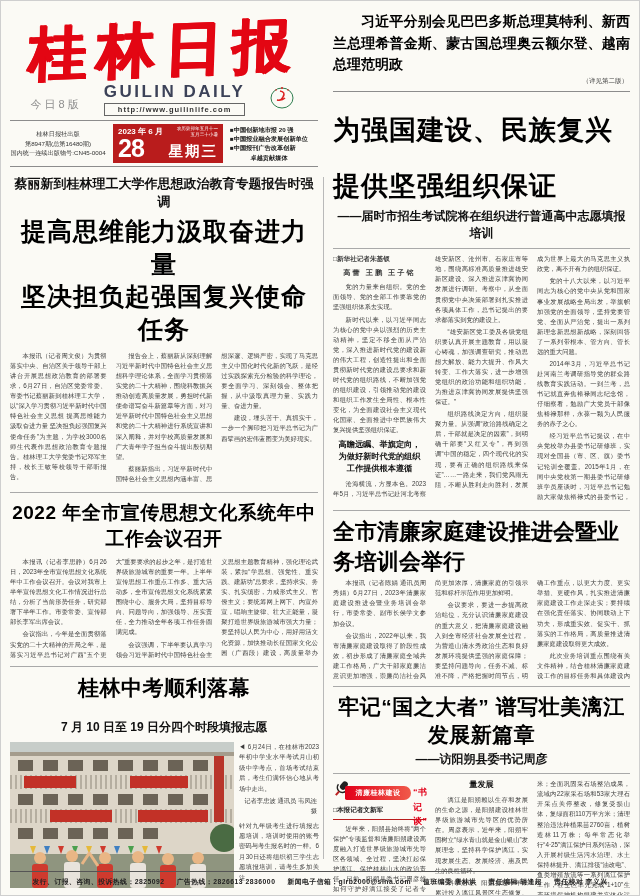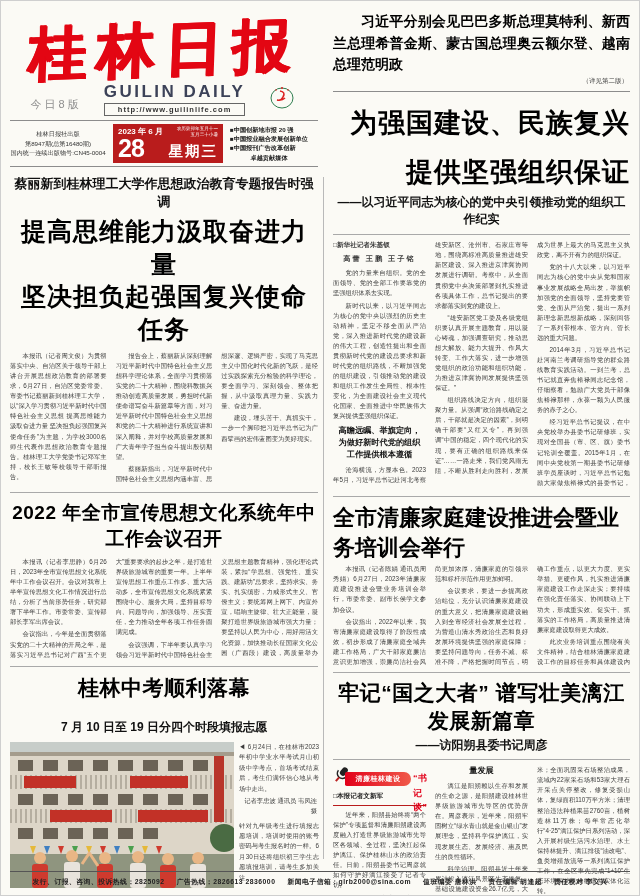--- a/index.html
+++ b/index.html
@@ -51,21 +51,21 @@
   .zk-sub{font-size:12px;font-weight:bold;text-align:center;margin:3px 0 6px;color:#111;}
   .photo-row{display:flex;gap:5px;}
   .photo-right{width:80px;flex:none;font-size:6.3px;line-height:1.65;text-align:justify;color:#3c3c3c;}
   .credit{text-align:right;margin:2px 2px 4px 0;color:#3c3c3c;}
 
   
   .brief-head{font-size:14px;font-weight:900;line-height:1.55;text-align:justify;
               text-indent:2em;margin:4px 0 0;color:#000;}
   .brief-note{font-size:6.5px;text-align:right;color:#444;margin:1px 2px 3px 0;}
   .brief{border-bottom:1px solid #8c8c8c;padding-bottom:2px;}
-  .lead-h{font-size:27px;font-weight:900;text-align:right;line-height:1.3;letter-spacing:1px;color:#000;margin-top:14px;}
+  .lead-h{font-size:27px;font-weight:900;text-align:left;line-height:1.3;letter-spacing:1px;color:#000;margin-top:21px;}
   .lead-sub{font-size:12px;font-weight:bold;text-align:center;margin:4px 0 5px;color:#111;
             border-bottom:1px solid #a9a9a9;padding-bottom:6px;}
   .lead-by1{font-size:6.6px;font-weight:bold;text-indent:0 !important;margin-bottom:2px !important;}
   .lead-by2{font-size:7.2px;font-weight:bold;text-align:center;text-indent:0 !important;
             letter-spacing:2px;margin-bottom:4px !important;}
   .ql-head{font-size:22px;font-weight:900;text-align:left;margin:6px 0 1px;color:#000;}
   .lj-head{font-size:21px;font-weight:900;text-align:center;margin:6px 0 2px;color:#000;letter-spacing:0.5px;}
   .lj-sub{font-size:12px;font-weight:bold;text-align:center;margin:2px 0 5px;color:#111;
           border-bottom:1px solid #a9a9a9;padding-bottom:5px;}
 
@@ -253,21 +253,21 @@
     <div class="col-right">
 
       <div class="brief">
         <p class="brief-head">习近平分别会见巴巴多斯总理莫特利、新西兰总理希普金斯、蒙古国总理奥云额尔登、越南总理范明政</p>
         <div class="brief-note">（详见第二版）</div>
       </div>
 
       <div>
         <div class="lead-h">为强国建设、民族复兴</div>
         <div class="lead-h">提供坚强组织保证</div>
-        <div class="lead-sub">——以习近平同志为核心的党中央引领推动党的组织工作纪实</div>
+        <div class="lead-sub">——届时市招生考试院将在组织进行普通高中志愿填报培训</div>
         <div class="tiny c3" style="height:252px;">
           <p class="lead-by1">□新华社记者朱基钗</p>
           <p class="lead-by2">高蕾 王鹏 王子铭</p>
           <p>党的力量来自组织。党的全面领导、党的全部工作要靠党的坚强组织体系去实现。</p>
           <p>新时代以来，以习近平同志为核心的党中央以强烈的历史主动精神，坚定不移全面从严治党，深入推进新时代党的建设新的伟大工程，创造性提出和全面贯彻新时代党的建设总要求和新时代党的组织路线，不断加强党的组织建设，引领推动党的建设和组织工作发生全局性、根本性变化，为全面建设社会主义现代化国家、全面推进中华民族伟大复兴提供坚强组织保证。</p>
           <p class="subhead">高瞻远瞩、举旗定向，为做好新时代党的组织工作提供根本遵循</p>
           <p>沧海横流，方显本色。2023年5月，习近平总书记赴河北考察雄安新区、沧州市、石家庄市等地，围绕高标准高质量推进雄安新区建设、深入推进京津冀协同发展进行调研。考察中，从全面贯彻党中央决策部署到扎实推进各项具体工作，总书记提出的要求都落实到党的建设上。</p>
           <p>“雄安新区党工委及各级党组织要认真开展主题教育，用以凝心铸魂，加强调查研究，推动思想大解放、能力大提升、作风大转变、工作大落实，进一步增强党组织的政治功能和组织功能，为推进京津冀协同发展提供坚强保证。”</p>
           <p>组织路线决定方向，组织凝聚力量。从强调“政治路线确定之后，干部就是决定的因素”，到明确干部要“又红又专”，再到强调“中国的稳定，四个现代化的实现，要有正确的组织路线来保证”……一路走来，我们党风雨无阻，不断从胜利走向胜利，发展成为世界上最大的马克思主义执政党，离不开有力的组织保证。</p>
           <p>党的十八大以来，以习近平同志为核心的党中央从党和国家事业发展战略全局出发，举旗帜加强党的全面领导，坚持党要管党、全面从严治党，提出一系列新理念新思想新战略，深刻回答了一系列带根本、管方向、管长远的重大问题。</p>

